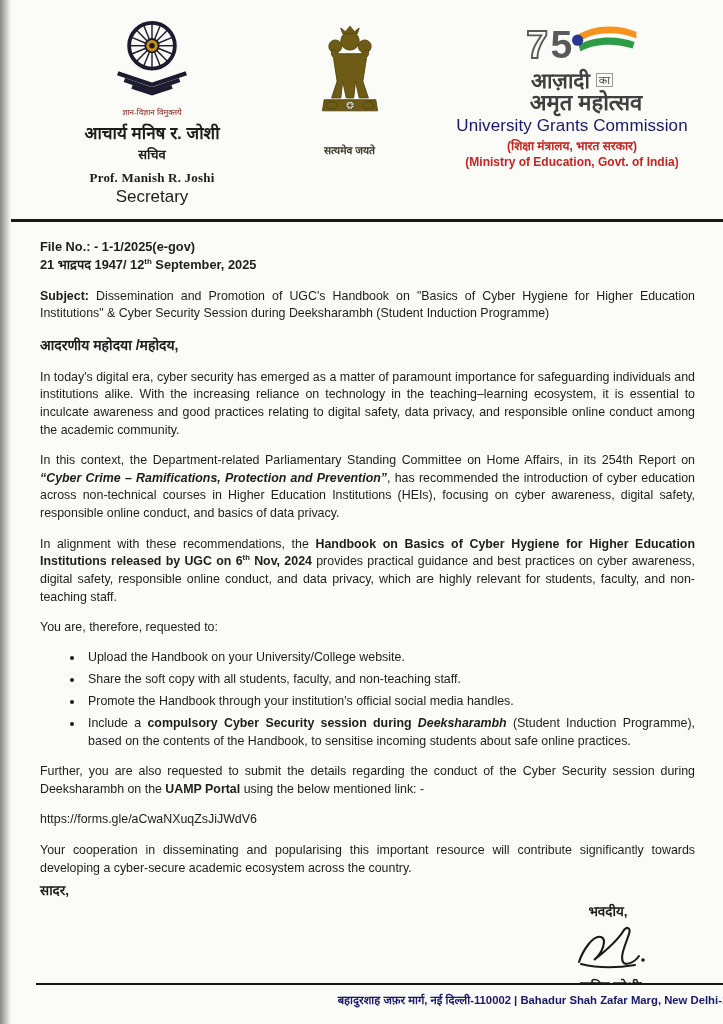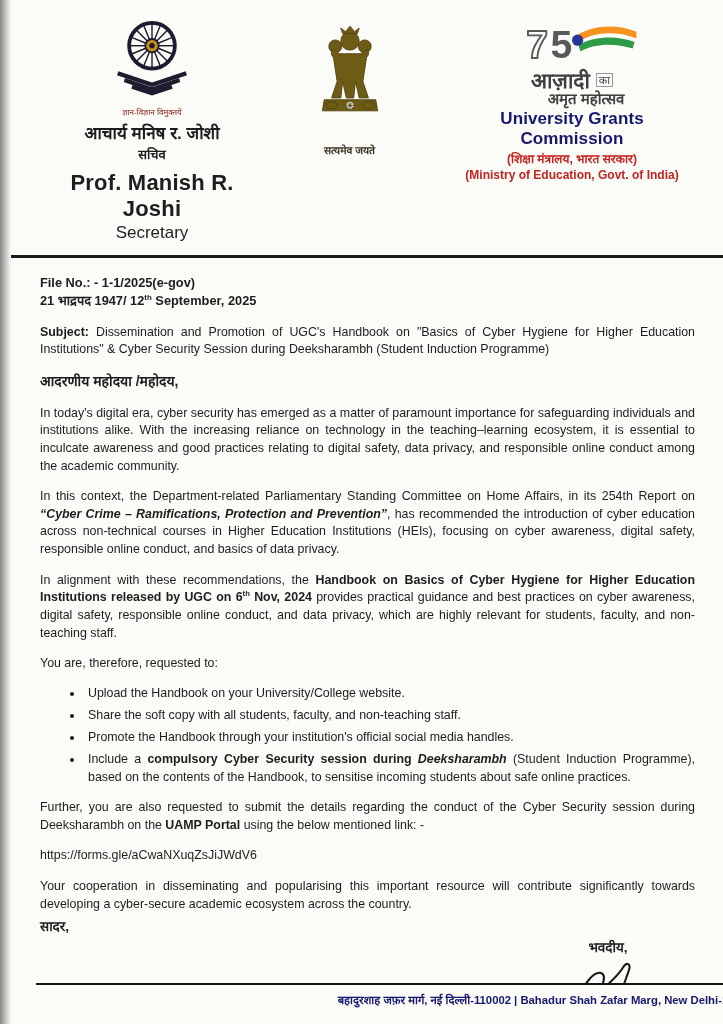--- a/index.html
+++ b/index.html
@@ -10,30 +10,30 @@
   }
   .scan-edge{position:absolute;left:0;top:0;width:11px;height:100%;
     background:linear-gradient(to right, rgba(40,40,40,.55), rgba(40,40,40,0));pointer-events:none;}
   
   .letterhead{display:flex;justify-content:space-between;align-items:flex-start;
     padding:20px 26px 4px 52px;}
   .lh-left{width:200px;text-align:center;}
   .lh-left .motto{font-size:8px;color:var(--maroon);margin-top:2px;}
   .lh-left .name-hi{font-size:17px;font-weight:bold;margin-top:4px;}
   .lh-left .title-hi{font-size:13px;font-weight:bold;margin-top:1px;}
-  .lh-left .name-en{font-size:22px;font-weight:bold;margin-top:7px;letter-spacing:.2px;}
+  .lh-left .name-en{font-size:13px;font-weight:bold;margin-top:7px;letter-spacing:.2px;font-family:Liberation Serif, serif;}
   .lh-left .title-en{font-size:17px;margin-top:1px;}
   .lh-center{width:130px;text-align:center;padding-top:6px;}
   .lh-center .motto{font-size:10.5px;font-weight:bold;color:#3a3425;margin-top:17px;}
   .lh-right{width:250px;text-align:center;}
   .azadi-text1{font-size:21px;color:#3f3f3f;font-weight:bold;line-height:1;}
   .azadi-text1 .ka{font-size:11px;font-weight:normal;border:1px solid #9a9a9a;padding:0 2px;vertical-align:4px;}
-  .azadi-text2{font-size:15px;color:#3f3f3f;font-weight:bold;line-height:1.05;margin-left:28px;}
+  .azadi-text2{font-size:22px;color:#3f3f3f;font-weight:bold;line-height:1.05;margin-left:28px;}
   .org-hi{font-size:16.5px;font-weight:bold;color:var(--maroon);margin-top:8px;}
-  .org-en{font-size:17px;font-weight:bold;color:var(--navy);margin-top:2px;letter-spacing:.1px;}
+  .org-en{font-size:17px;font-weight:normal;color:var(--navy);margin-top:2px;letter-spacing:.1px;}
   .min-hi,.min-en{font-size:12px;font-weight:bold;color:var(--red);margin-top:1px;}
   .rule{border:0;border-top:3px solid #1a1a1a;margin:8px 0 0 11px;}
   
   .content{padding:10px 28px 0 40px;font-size:12.4px;line-height:1.42;}
   .filerow{display:flex;justify-content:space-between;font-weight:bold;font-size:12.8px;margin-top:6px;flex-direction:column;}
   p.para{margin:13px 0 0 0;text-align:justify;}
   .salutation{font-weight:bold;font-size:14px;margin-top:13px;}
   ul.req{margin:12px 0 0 0;padding-left:44px;}
   ul.req li{margin-bottom:4.5px;text-align:justify;padding-left:4px;}
   .linkline{margin-top:16px;}

